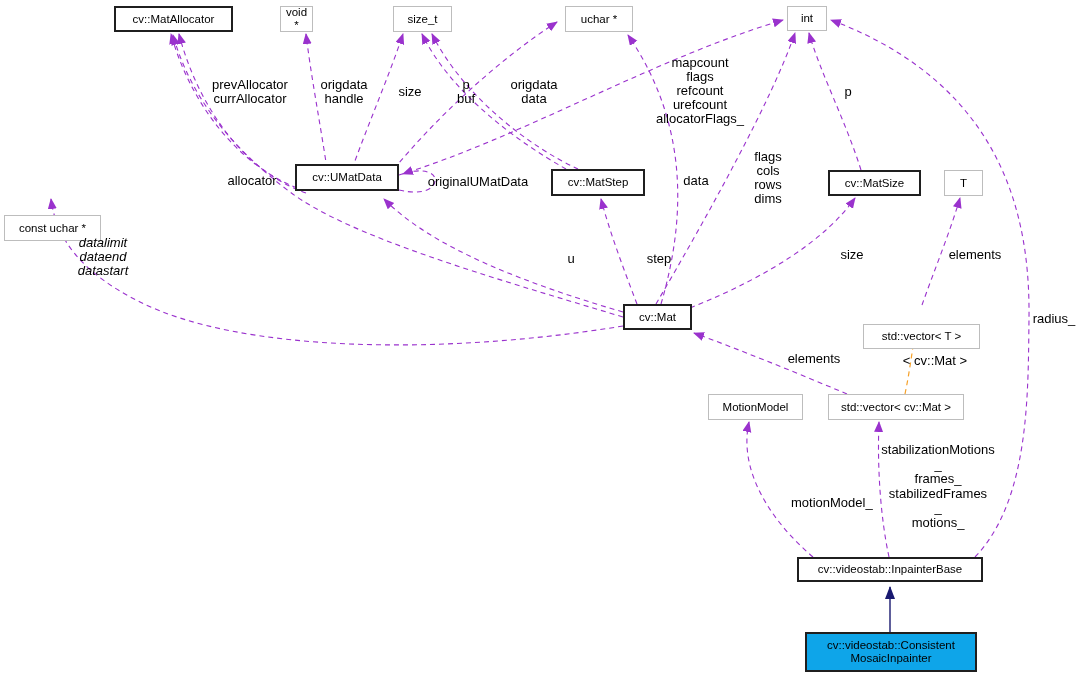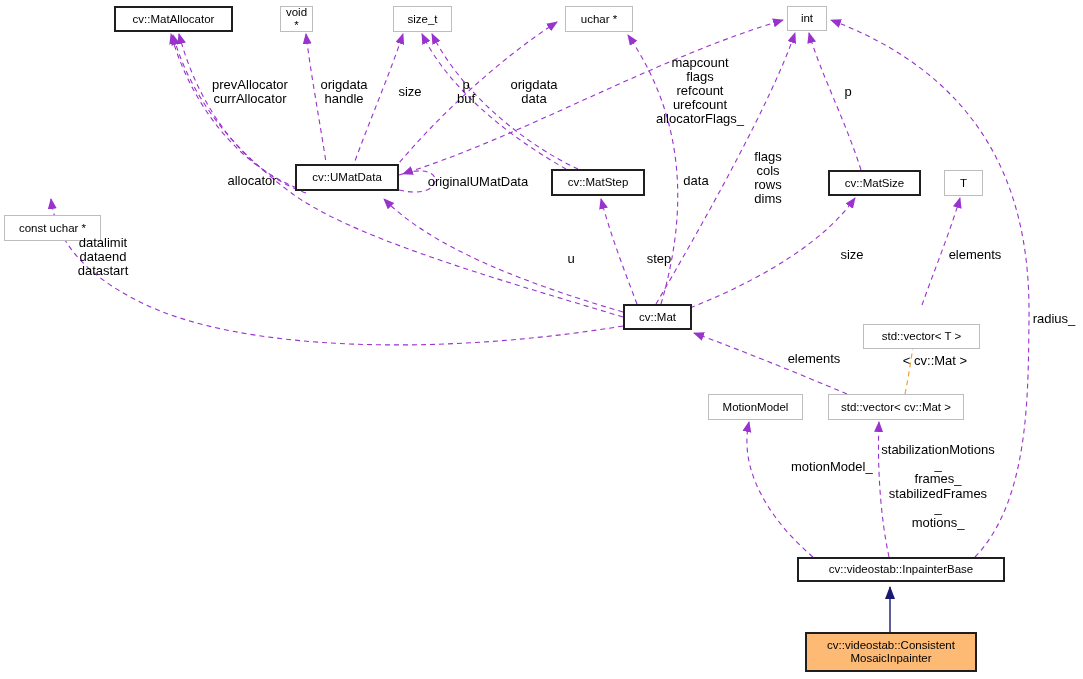--- a/index.html
+++ b/index.html
@@ -4,21 +4,21 @@
 <style>
   html,body{margin:0;padding:0;background:#ffffff;}
   #canvas{position:relative;width:1083px;height:679px;background:#ffffff;overflow:hidden;
           font-family:"Liberation Sans",sans-serif;}
   #edges{position:absolute;left:0;top:0;width:1083px;height:679px;}
   .node{position:absolute;box-sizing:border-box;background:#ffffff;border:1px solid #bdbdbd;
         color:#000;font-size:11.5px;line-height:13px;text-align:center;
         display:flex;align-items:center;justify-content:center;white-space:pre-line;
         padding:7px 2px;cursor:pointer;}
   .node.bold{border:2px solid #1f1f1f;}
-  .node.gray{background:#fdba74;}
+  .node.gray{background:#0ea5e9;}
   .elabel{position:absolute;color:#000;font-size:13px;line-height:14px;text-align:center;
           white-space:pre-line;pointer-events:none;}
   .elabel.tall{line-height:14.5px;}
 </style>
 </head>
 <body>
 
 <div id="canvas">
 
   <svg id="edges" width="1083" height="679" viewBox="0 0 1083 679" xmlns="http://www.w3.org/2000/svg">
@@ -68,21 +68,21 @@
   <div class="node" style="left:787px;top:6px;width:40px;height:25px;">int</div>
   <div class="node" style="left:4px;top:170px;width:97px;height:26px;margin-top:45px;">const uchar *</div>
   <div class="node bold" style="left:295px;top:164px;width:104px;height:27px;">cv::UMatData</div>
   <div class="node bold" style="left:551px;top:169px;width:94px;height:27px;">cv::MatStep</div>
   <div class="node bold" style="left:828px;top:170px;width:93px;height:26px;">cv::MatSize</div>
   <div class="node" style="left:944px;top:170px;width:39px;height:26px;">T</div>
   <div class="node bold" style="left:623px;top:304px;width:69px;height:26px;">cv::Mat</div>
   <div class="node" style="left:863px;top:305px;width:117px;height:25px;margin-top:19px;">std::vector&lt; T &gt;</div>
   <div class="node" style="left:708px;top:394px;width:95px;height:26px;">MotionModel</div>
   <div class="node" style="left:828px;top:394px;width:136px;height:26px;">std::vector&lt; cv::Mat &gt;</div>
-  <div class="node bold" style="left:797px;top:557px;width:208px;height:25px;">cv::videostab::InpainterBase</div>
+  <div class="node bold" style="left:797px;top:557px;width:186px;height:25px;">cv::videostab::InpainterBase</div>
   <div class="node bold gray" style="left:805px;top:632px;width:172px;height:40px;">cv::videostab::Consistent
 MosaicInpainter</div>
 
   <div class="elabel" style="left:190px;top:78px;width:120px;">prevAllocator
 currAllocator</div>
   <div class="elabel" style="left:284px;top:78px;width:120px;">origdata
 handle</div>
   <div class="elabel" style="left:380px;top:85px;width:60px;">size</div>
   <div class="elabel" style="left:436px;top:78px;width:60px;">p
 buf</div>
@@ -94,31 +94,31 @@
 urefcount
 allocatorFlags_</div>
   <div class="elabel" style="left:818px;top:85px;width:60px;">p</div>
   <div class="elabel" style="left:738px;top:150px;width:60px;">flags
 cols
 rows
 dims</div>
   <div class="elabel" style="left:222px;top:174px;width:60px;">allocator</div>
   <div class="elabel" style="left:418px;top:175px;width:120px;">originalUMatData</div>
   <div class="elabel" style="left:666px;top:174px;width:60px;">data</div>
-  <div class="elabel" style="left:43px;top:236px;width:120px;">datalimit
+  <div class="elabel" style="left:43px;top:236px;width:120px;font-style:italic;">datalimit
 dataend
 datastart</div>
   <div class="elabel" style="left:541px;top:252px;width:60px;">u</div>
   <div class="elabel" style="left:629px;top:252px;width:60px;">step</div>
   <div class="elabel" style="left:822px;top:248px;width:60px;">size</div>
   <div class="elabel" style="left:945px;top:248px;width:60px;">elements</div>
   <div class="elabel" style="left:1024px;top:312px;width:60px;">radius_</div>
   <div class="elabel" style="left:784px;top:352px;width:60px;">elements</div>
   <div class="elabel" style="left:900px;top:354px;width:70px;">&lt; cv::Mat &gt;</div>
-  <div class="elabel" style="left:791px;top:460px;width:80px;">motionModel_</div>
+  <div class="elabel" style="left:791px;top:496px;width:80px;">motionModel_</div>
   <div class="elabel tall" style="left:868px;top:443px;width:140px;">stabilizationMotions
 _
 frames_
 stabilizedFrames
 _
 motions_</div>
 
 </div>
 
 </body></html>

